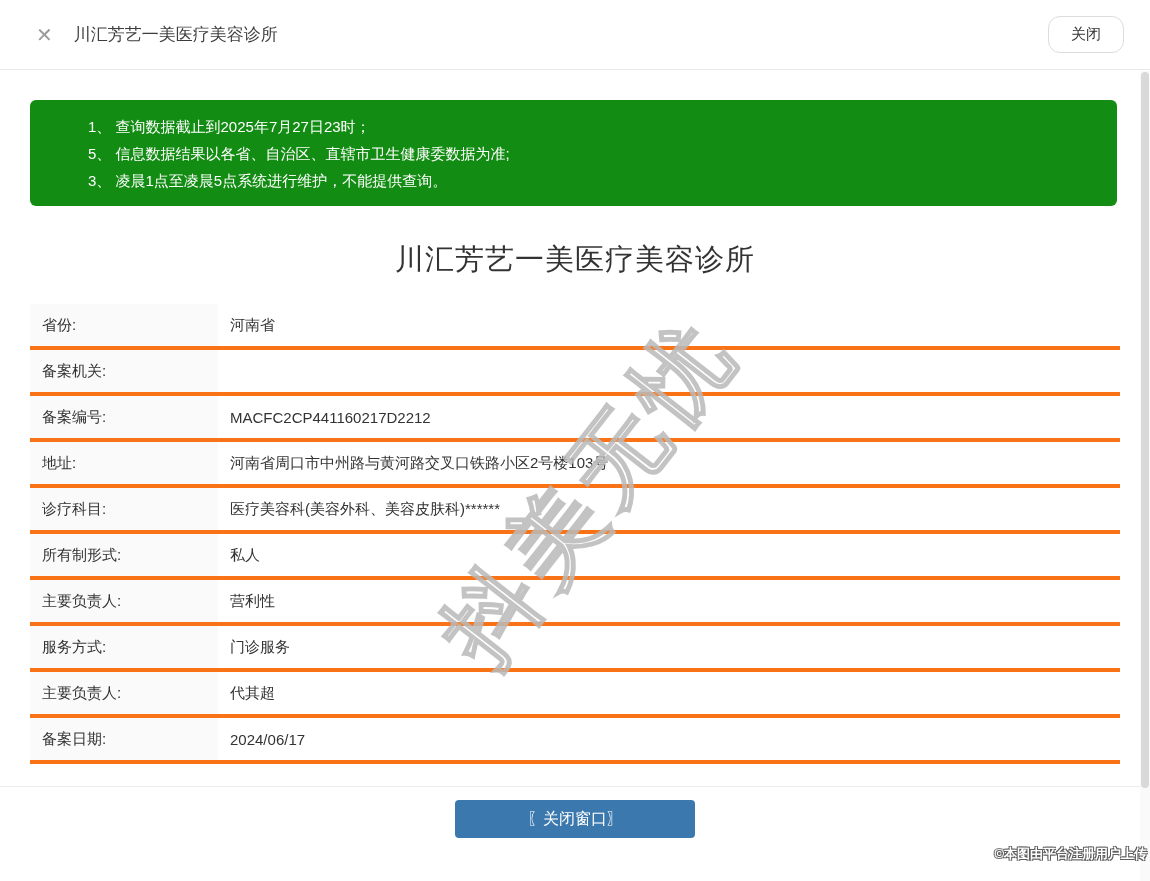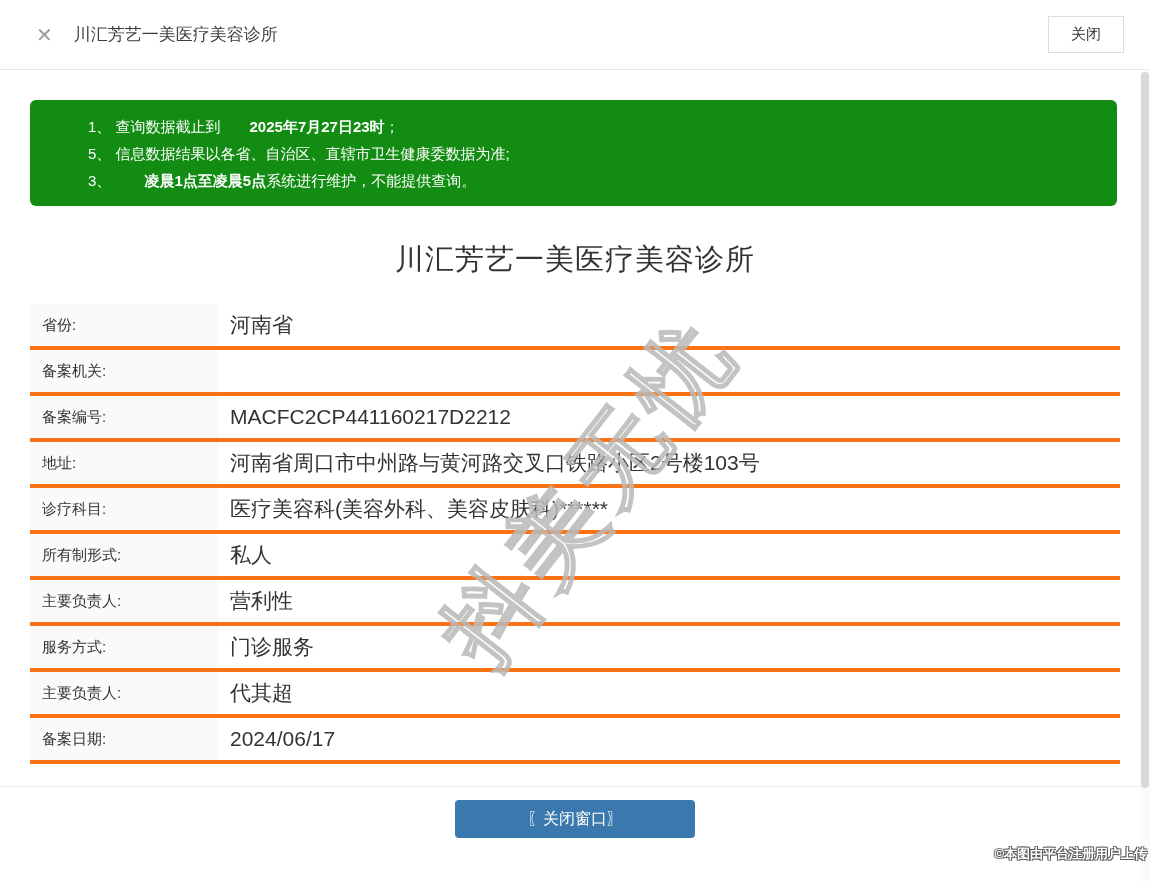--- a/index.html
+++ b/index.html
@@ -6,47 +6,47 @@
   html,body { width:1150px; height:881px; background:#fff; overflow:hidden;
               font-family:"Liberation Sans","DejaVu Sans",sans-serif; color:#333; }
   .page { position:relative; width:1150px; height:881px; }
 
   
   .topbar { height:70px; display:flex; align-items:center; padding:0 26px 0 36px;
             border-bottom:1px solid #e9e9e9; background:#fff; }
   .close-x { font-size:20px; color:#9b9b9b; cursor:pointer; line-height:1; }
   .topbar-title { font-size:17px; color:#3d3d3d; margin-left:21px; }
   .topbar-spacer { flex:1; }
-  .close-btn { background:#fff; border:1px solid #dcdcdc; border-radius:0;
+  .close-btn { background:#fff; border:1px solid #dcdcdc; border-radius:12px;
                font-size:15px; color:#333; padding:8px 22px; cursor:pointer;
                font-family:inherit; }
 
   
   .scrollbar-track { position:absolute; top:71px; right:0; width:10px; height:810px;
                      background:#fafafa; }
   .scrollbar-thumb { position:absolute; top:1px; left:1px; width:8px; height:716px;
                      background:#d9d9d9; border-radius:4px; }
 
   
   .content { padding:0 30px; }
 
   .notice { margin-top:30px; width:1087px; background:#128c12; border-radius:6px;
             color:#fff; font-size:15px; line-height:27px; padding:13px 20px 12px 58px; }
-  .notice b { font-weight:bold;margin-left:29px; }
+  .notice b { font-weight:normal; }
 
   .main-title { margin-top:34px; text-align:center; font-size:29px; color:#333;
                 letter-spacing:1px; }
 
   .info-table { margin-top:24px; width:1090px; }
   .row { display:flex; height:46px; align-items:stretch;
          border-bottom:4px solid #f97316; }
   .row .label { width:188px; background:#fafafa; display:flex; align-items:center;
                 padding-left:12px; font-size:15px; color:#333; }
   .row .value { flex:1; display:flex; align-items:center; padding-left:12px;
-                font-size:21px; color:#333; }
+                font-size:15px; color:#333; }
 
   .hairline { margin-top:22px; margin-left:-30px; width:1150px; height:1px;
               background:#ececec; }
 
   .footer { margin-top:13px; text-align:center; }
   .close-window-btn { background:#3a78ad; border:none; border-radius:4px;
                       color:#fff; font-size:16px; width:240px; height:38px;
                       cursor:pointer; font-family:inherit; }
 
   

